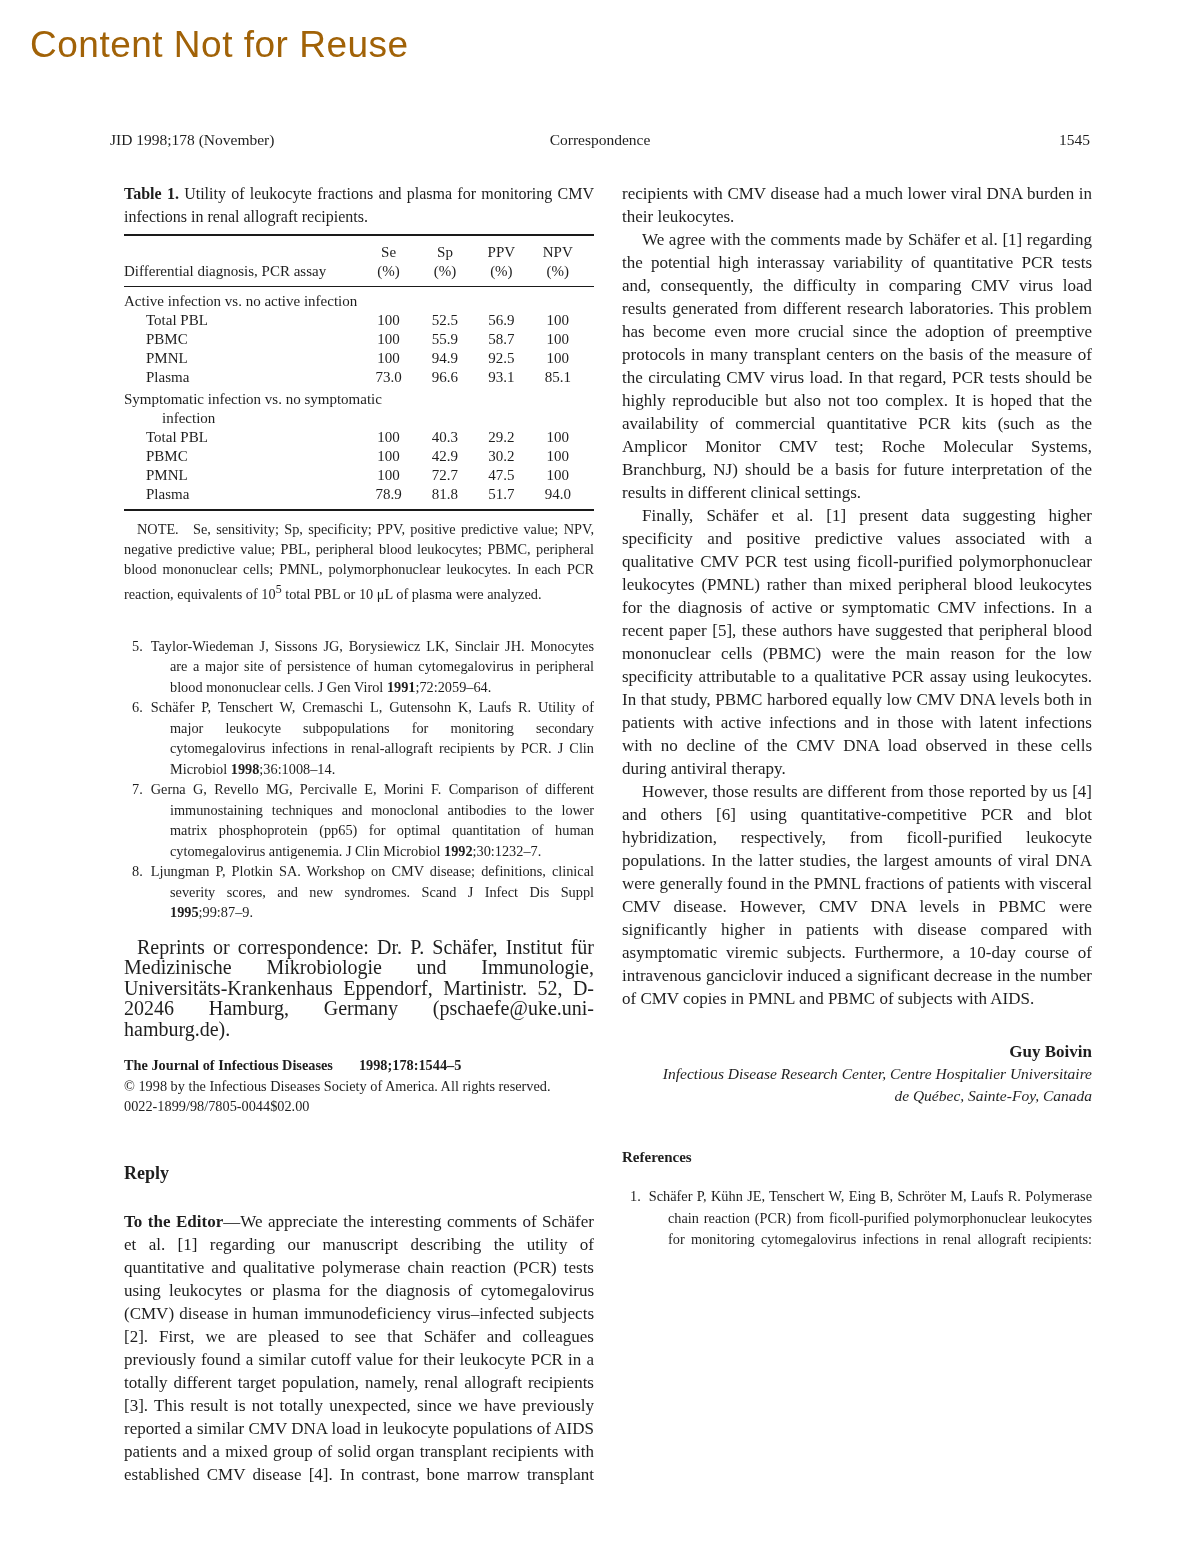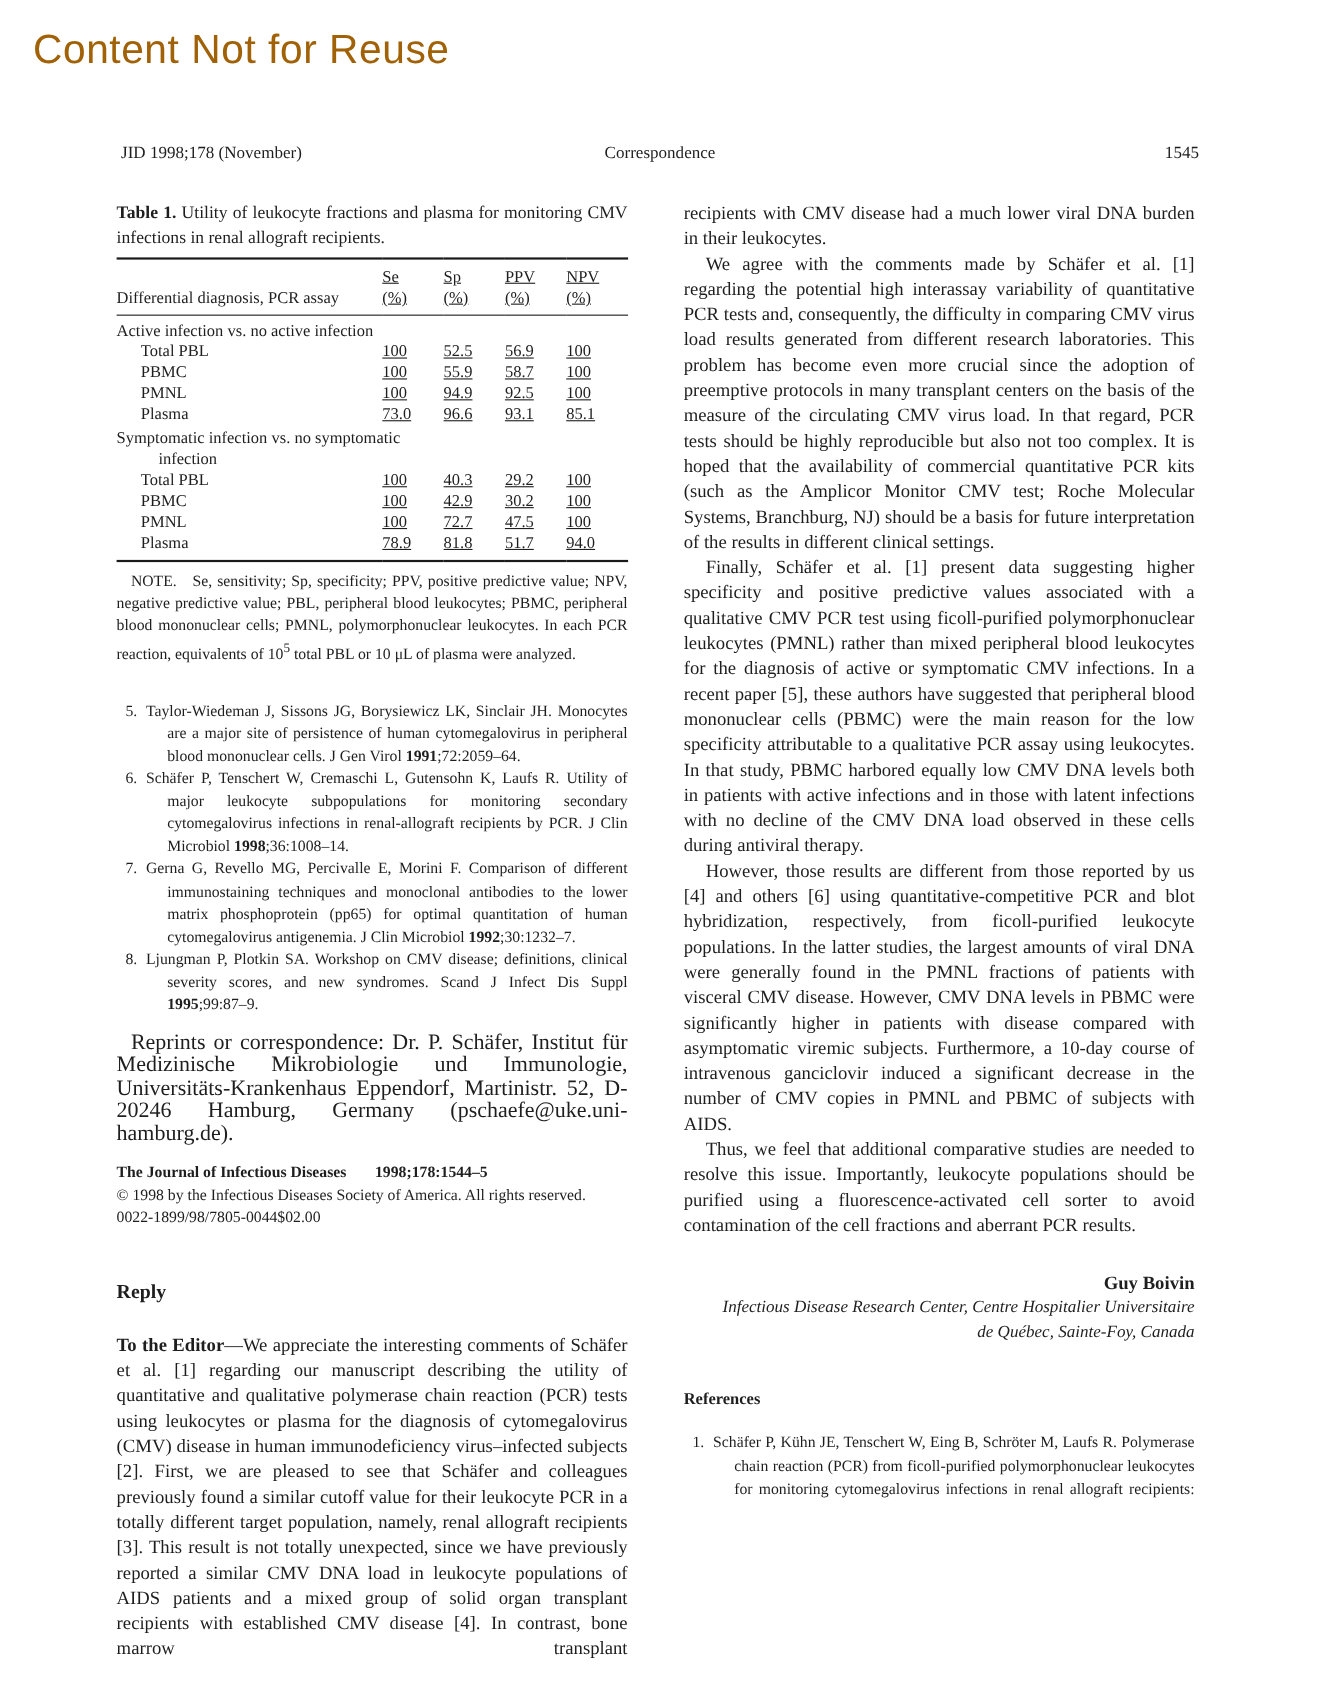--- a/index.html
+++ b/index.html
@@ -10,35 +10,35 @@
     position:absolute; left:30px; top:24px;
     font-family:"Liberation Sans", sans-serif;
     font-size:37px; color:#a16207; letter-spacing:0.5px;
   }
 
   .runhead { position:absolute; top:131px; left:110px; width:980px; display:flex; font-size:15.5px; }
   .rh-left   { width:33%; text-align:left; }
   .rh-center { width:34%; text-align:center; }
   .rh-right  { width:33%; text-align:right; }
 
-  .cols { position:absolute; top:182px; left:106px; width:980px; display:flex; gap:51px; }
+  .cols { position:absolute; top:182px; left:124px; width:980px; display:flex; gap:28px; }
   .col  { width:470px; }
 
   
   .tbl-caption { font-size:16px; line-height:23px; text-align:justify; }
   .tbl-caption .lead { font-weight:bold; }
 
   table.tbl {
     width:100%; border-collapse:collapse; margin-top:6px;
     border-top:2px solid #1a1a1a; border-bottom:2px solid #1a1a1a;
     font-size:15px; line-height:19px;
   }
   .tbl th { font-weight:normal; vertical-align:bottom; padding:7px 0 5px 0; border-bottom:1.5px solid #1a1a1a; }
   .tbl th.lbl { text-align:left; }
-  .tbl th.num, .tbl td.num { text-align:left; padding-right:16px;text-decoration:underline; }
+  .tbl th.num, .tbl td.num { text-align:center; padding-right:16px; }
   .tbl td { padding:0; vertical-align:top; }
   .tbl td.section { text-align:left; padding-top:3px;margin-left:36px; }
   .tbl td.rowlbl  { padding-left:22px; }
   .tbl .sec-line2 { display:block; padding-left:38px; }
   .tbl tr.first-body td { padding-top:5px; }
   .tbl tr.last-body td  { padding-bottom:5px; }
 
   .note { margin-top:8px; font-size:14.3px; line-height:20px; text-align:justify; text-indent:13px; }
 
   
@@ -223,21 +223,20 @@
       </p>
 
     </div>
 
     <div class="col">
 
       <p class="bodytxt">recipients with CMV disease had a much lower viral DNA burden in their leukocytes.</p>
       <p class="bodytxt indent">We agree with the comments made by Schäfer et al. [1] regarding the potential high interassay variability of quantitative PCR tests and, consequently, the difficulty in comparing CMV virus load results generated from different research laboratories. This problem has become even more crucial since the adoption of preemptive protocols in many transplant centers on the basis of the measure of the circulating CMV virus load. In that regard, PCR tests should be highly reproducible but also not too complex. It is hoped that the availability of commercial quantitative PCR kits (such as the Amplicor Monitor CMV test; Roche Molecular Systems, Branchburg, NJ) should be a basis for future interpretation of the results in different clinical settings.</p>
       <p class="bodytxt indent">Finally, Schäfer et al. [1] present data suggesting higher specificity and positive predictive values associated with a qualitative CMV PCR test using ficoll-purified polymorphonuclear leukocytes (PMNL) rather than mixed peripheral blood leukocytes for the diagnosis of active or symptomatic CMV infections. In a recent paper [5], these authors have suggested that peripheral blood mononuclear cells (PBMC) were the main reason for the low specificity attributable to a qualitative PCR assay using leukocytes. In that study, PBMC harbored equally low CMV DNA levels both in patients with active infections and in those with latent infections with no decline of the CMV DNA load observed in these cells during antiviral therapy.</p>
       <p class="bodytxt indent">However, those results are different from those reported by us [4] and others [6] using quantitative-competitive PCR and blot hybridization, respectively, from ficoll-purified leukocyte populations. In the latter studies, the largest amounts of viral DNA were generally found in the PMNL fractions of patients with visceral CMV disease. However, CMV DNA levels in PBMC were significantly higher in patients with disease compared with asymptomatic viremic subjects. Furthermore, a 10-day course of intravenous ganciclovir induced a significant decrease in the number of CMV copies in PMNL and PBMC of subjects with AIDS.</p>
-      <p class="bodytxt indent">Thus, we feel that additional comparative studies are needed to resolve this issue. Importantly, leukocyte populations should be purified using a fluorescence-activated cell sorter to avoid contamination of the cell fractions and aberrant PCR results.</p>
 
       <div class="sig">
         <div class="sig-name">Guy Boivin</div>
         <div class="sig-affil">
           <div>Infectious Disease Research Center, Centre Hospitalier Universitaire</div>
           <div>de Québec, Sainte-Foy, Canada</div>
         </div>
       </div>
 
       <div class="refs2-heading">References</div>

